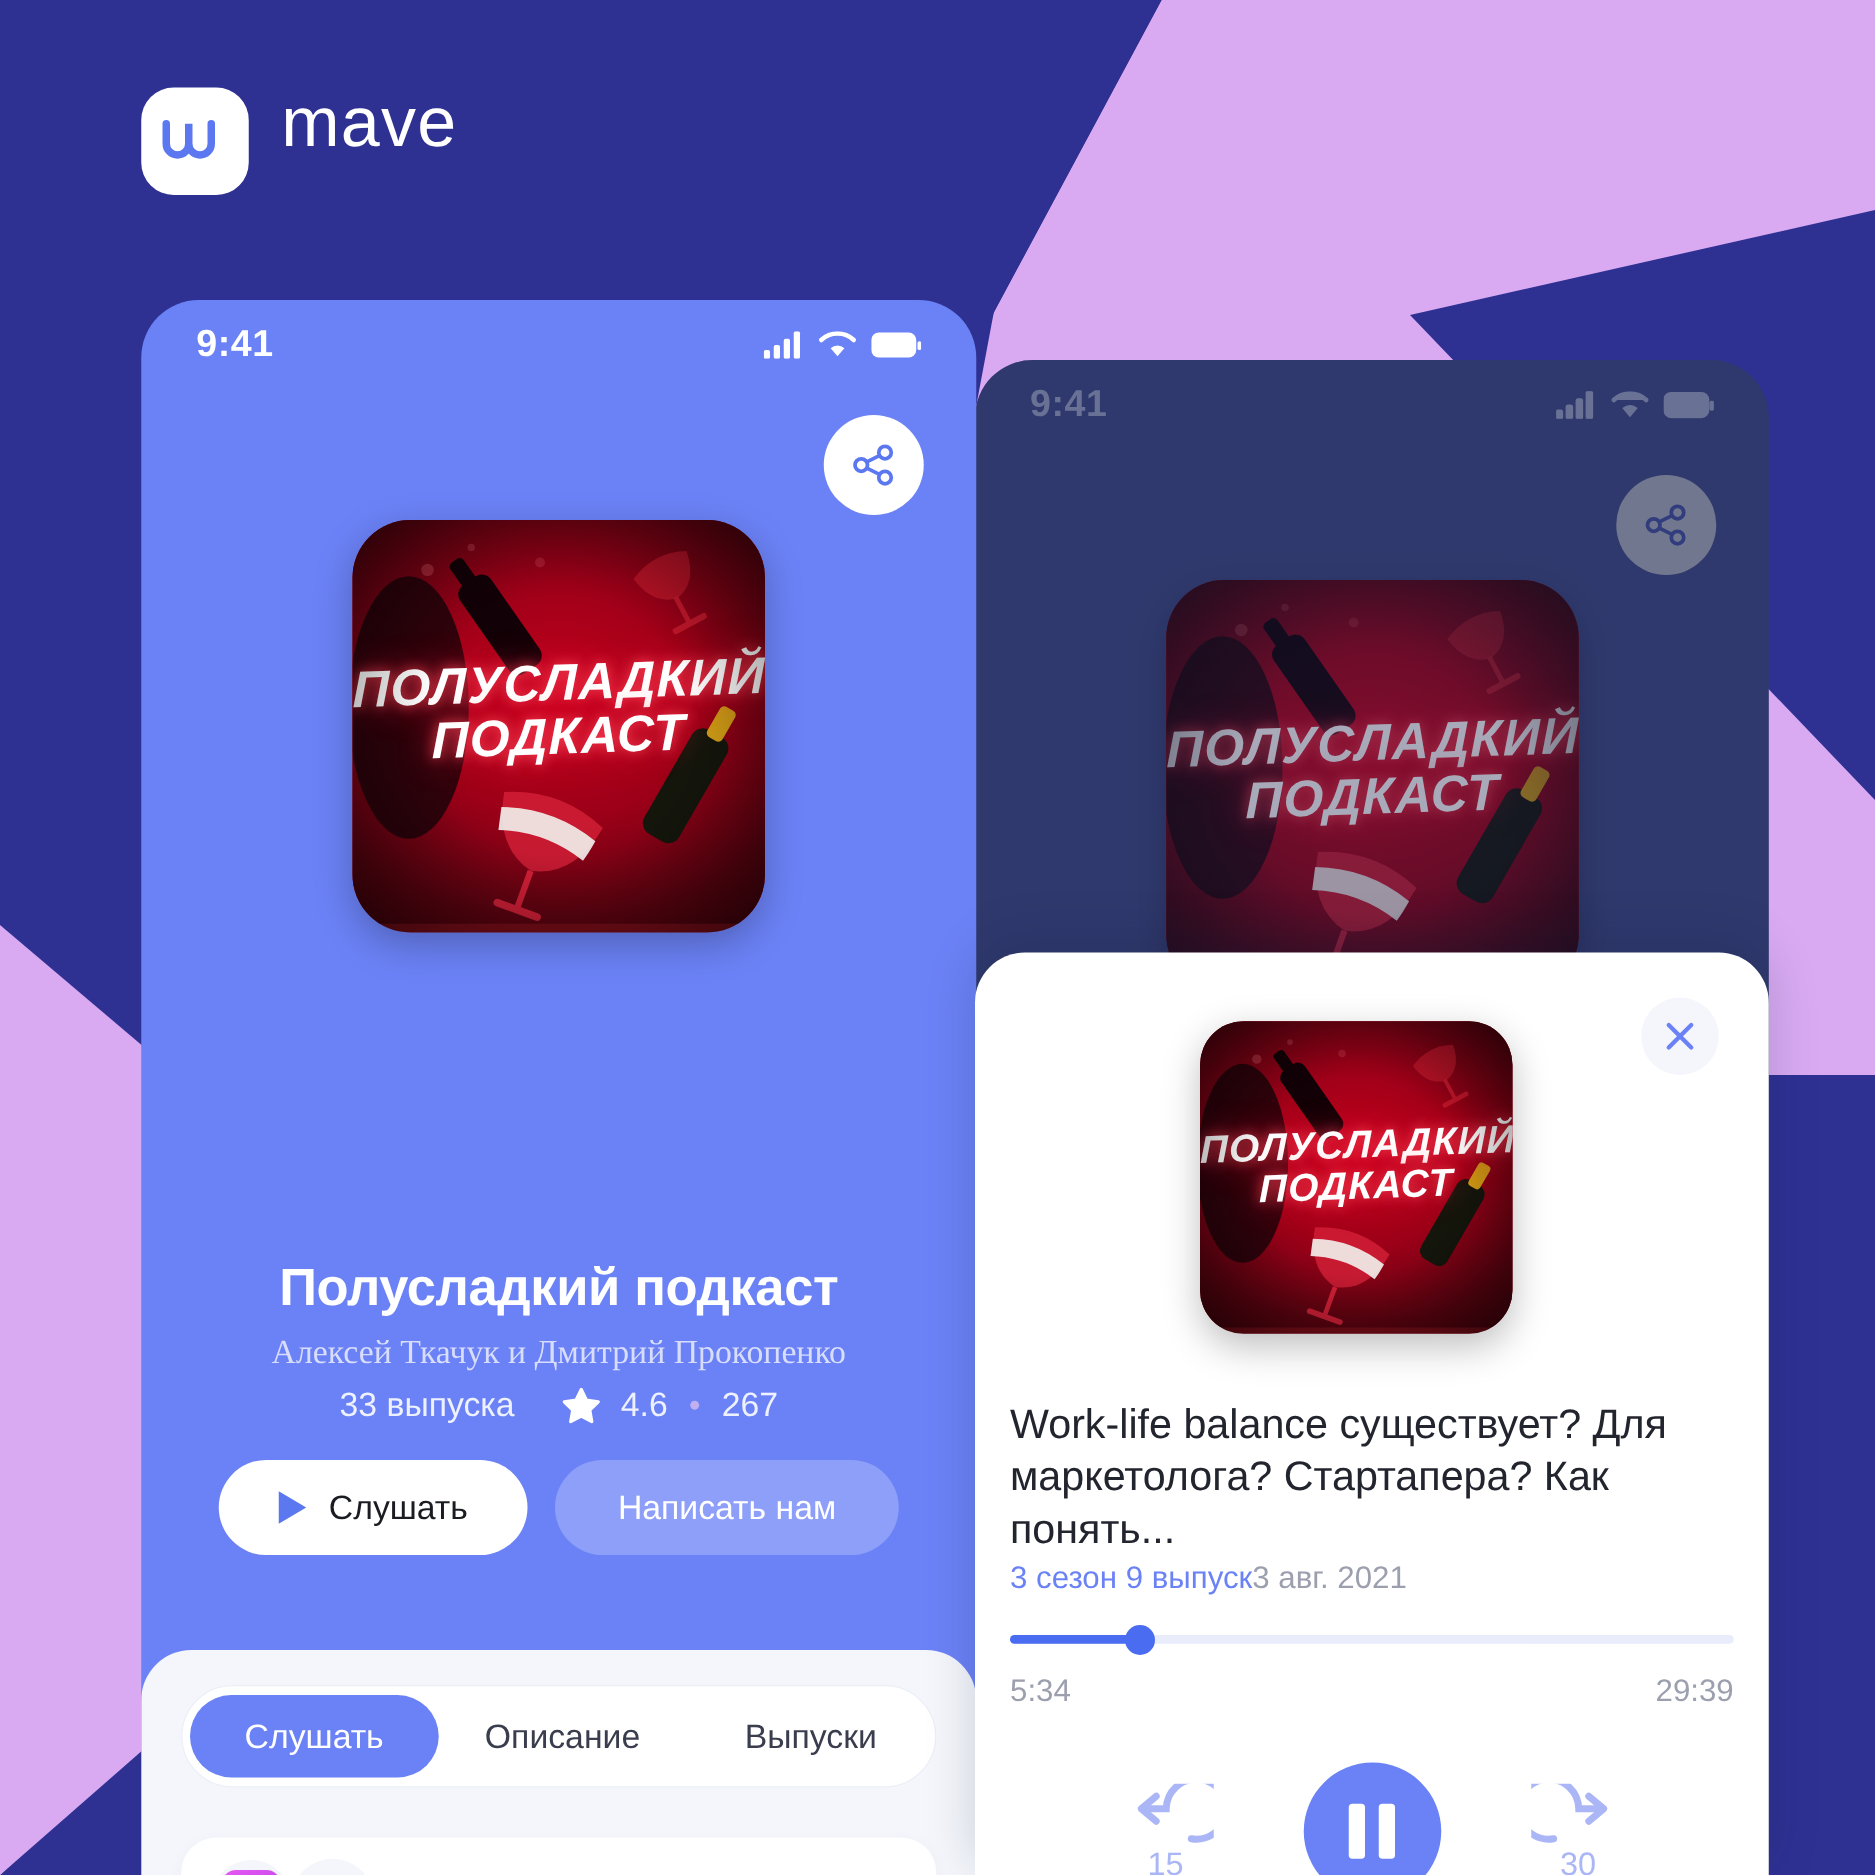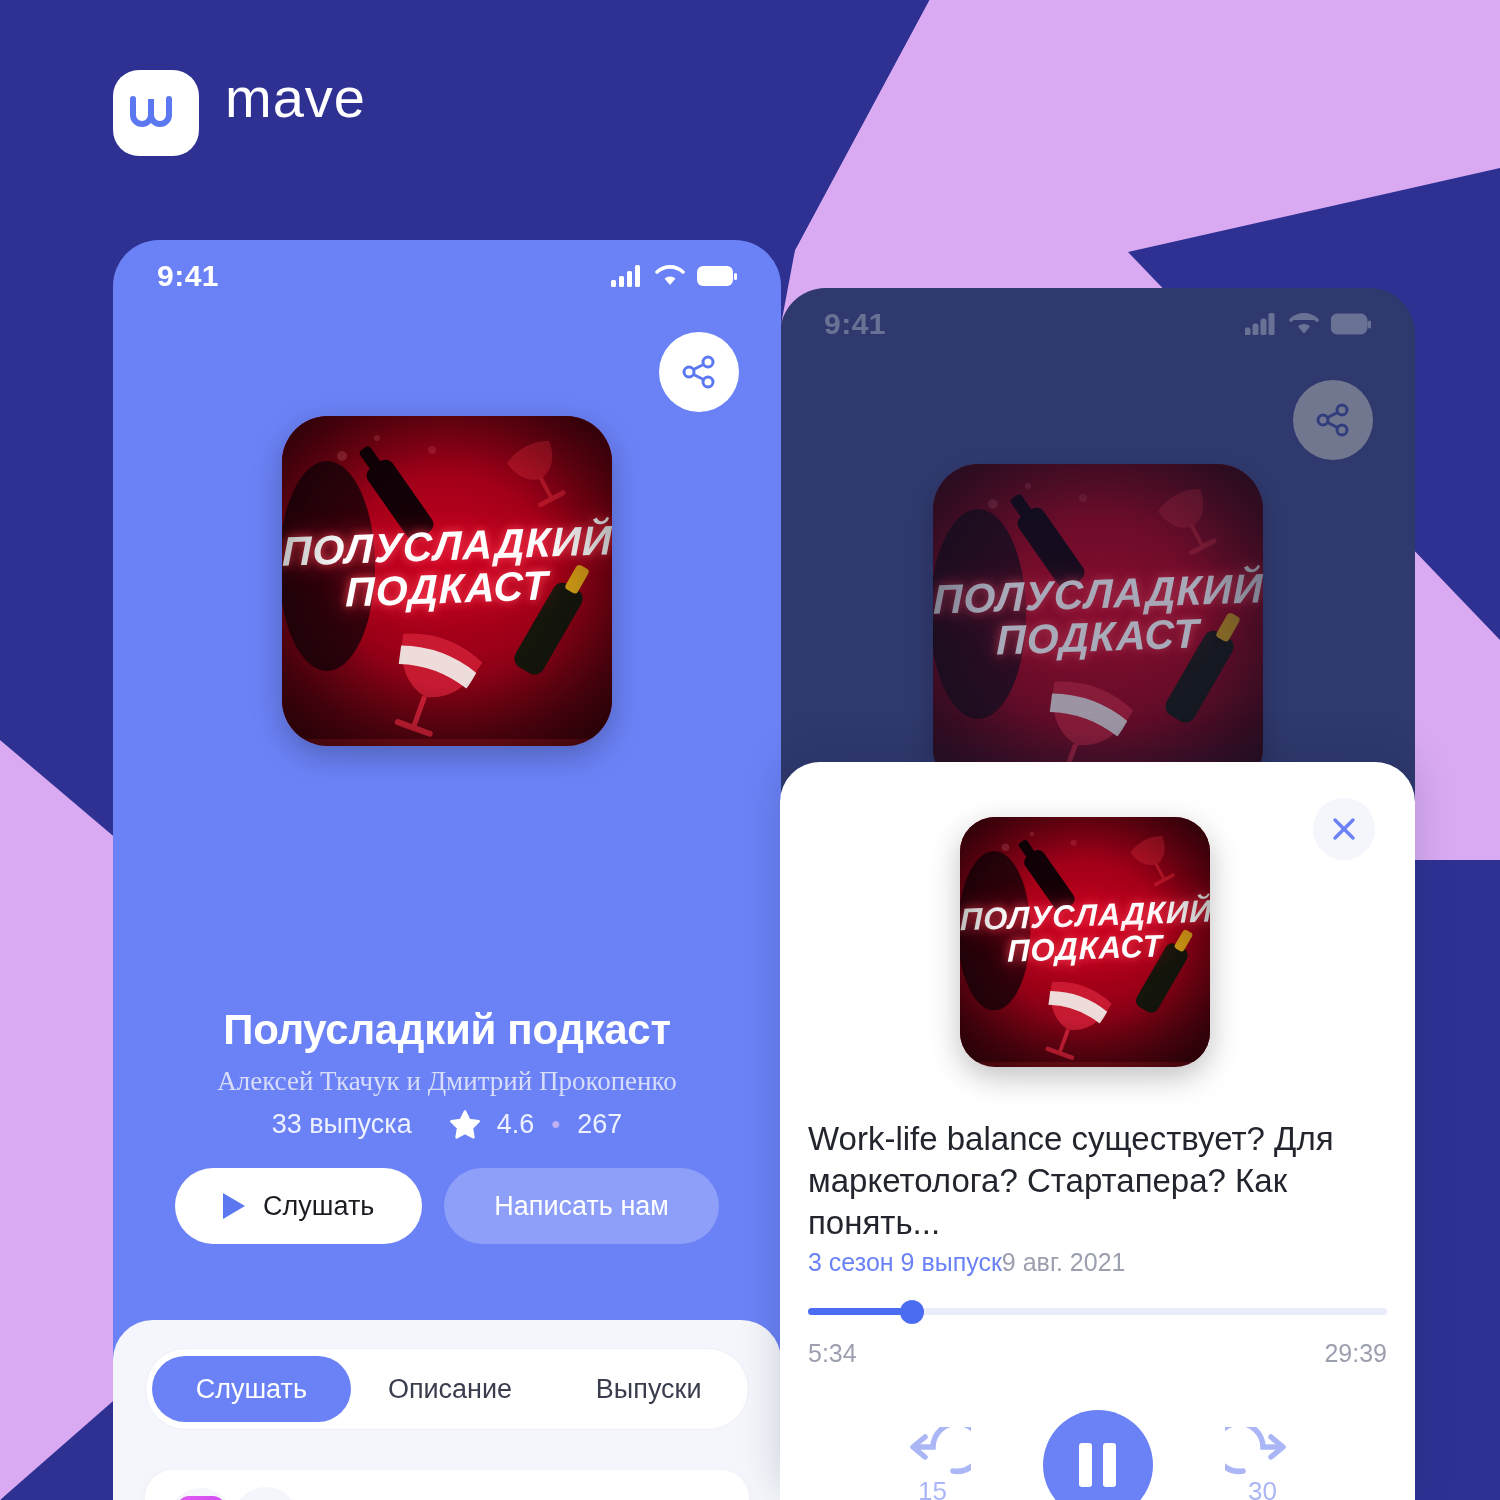--- a/index.html
+++ b/index.html
@@ -346,21 +346,21 @@
         <div>ПОДКАСТ</div>
       </div>
       <div class="vign"></div>
     </div>
   </div>
 
   <div class="ep-title">Work-life balance существует? Для маркетолога? Стартапера? Как понять...</div>
 
   <div class="ep-meta">
     <span class="ep-season">3 сезон 9 выпуск</span>
-    <span class="ep-date">9 авг. 2021</span>
+    <span class="ep-date">3 авг. 2021</span>
   </div>
 
   <div class="progress-wrap">
     <div class="track">
       <div class="fill" id="prog-fill" style="width: 18%;"></div>
       <div class="knob" id="prog-knob" style="left: 18%;"></div>
     </div>
     <div class="times">
       <span>5:34</span>
       <span>29:39</span>

